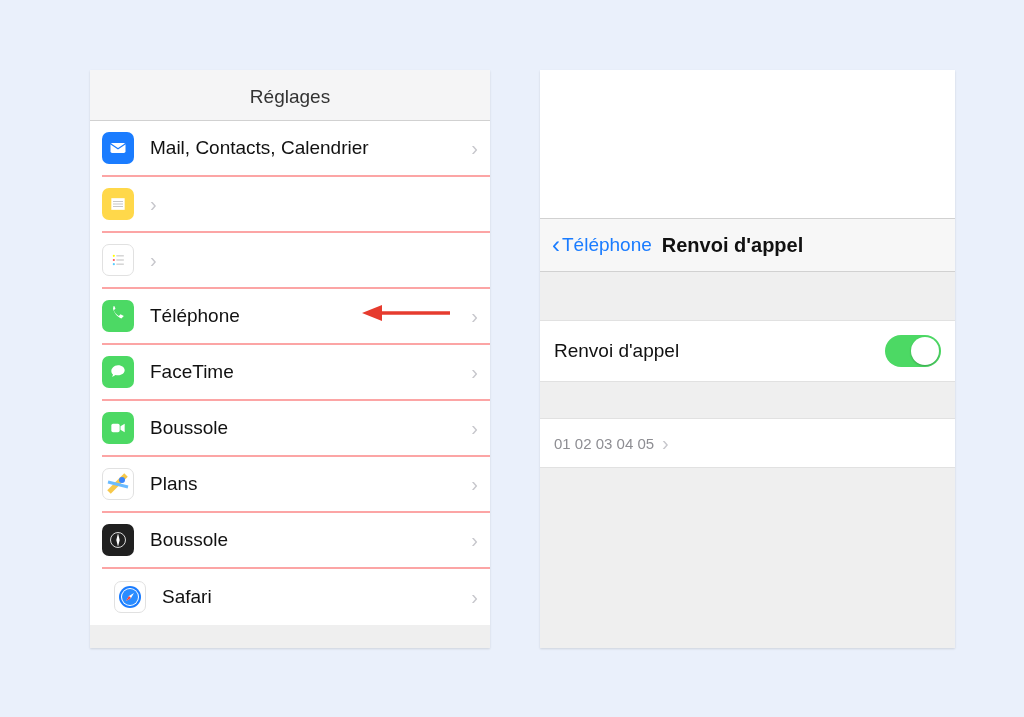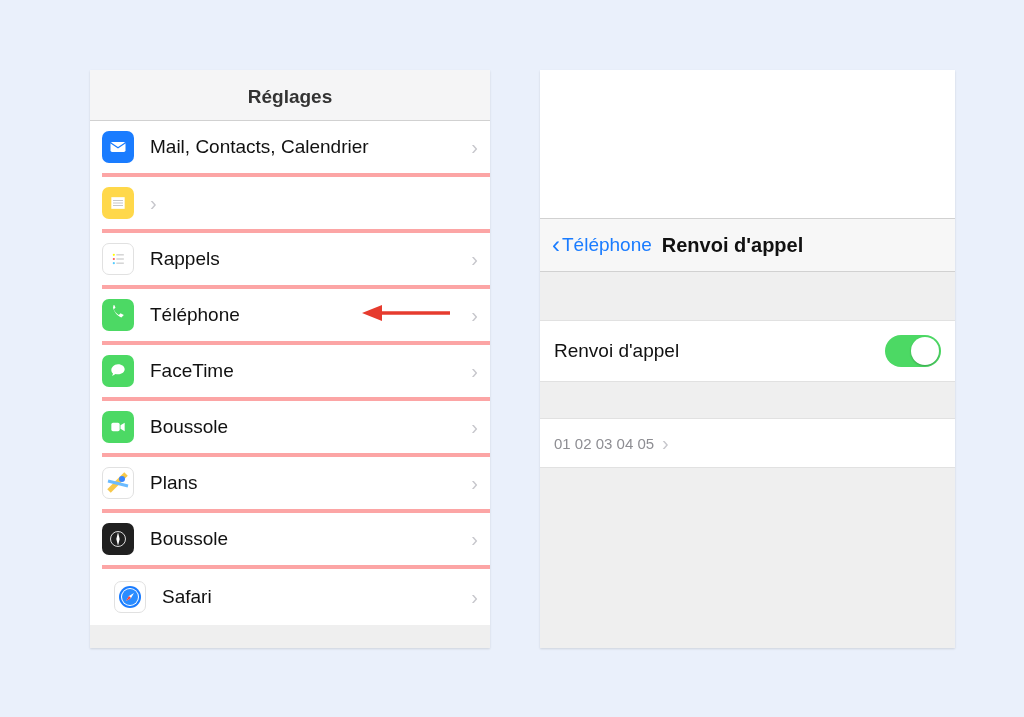--- a/index.html
+++ b/index.html
@@ -21,32 +21,32 @@
 }
 .panel-left { width: 400px; }
 .panel-right { width: 415px; }
 
 .left-header {
   background: #f5f5f6;
   border-bottom: 1px solid #d1d1d1;
   text-align: center;
   padding: 16px 0 12px;
   font-size: 19px;
-  font-weight: 700;
+  font-weight: 400;
   color: #333;
 }
 .list {
   background: #fff;
   padding: 0 0 0 12px;
 }
 .row {
   display: flex;
   align-items: center;
   height: 56px;
-  border-bottom: 4px solid #fca5a5;
+  border-bottom: 2px solid #fca5a5;
   position: relative;
 }
 .row:last-child { border-bottom: none; margin-left: 12px; }
 .app-icon {
   width: 32px;
   height: 32px;
   border-radius: 7px;
   margin-right: 16px;
   display: flex;
   align-items: center;
@@ -162,21 +162,20 @@
           <div class="app-icon" style="background: rgb(255, 255, 255); border: 1px solid rgb(225, 225, 225);">
             <svg viewBox="0 0 24 24" width="20" height="20">
               <circle cx="7" cy="7" r="1.3" fill="#ff0"></circle>
               <circle cx="7" cy="12" r="1.3" fill="#f55"></circle>
               <circle cx="7" cy="17" r="1.3" fill="#5cf"></circle>
               <line x1="10" y1="7" x2="19" y2="7" stroke="#ccc" stroke-width="1.5"></line>
               <line x1="10" y1="12" x2="19" y2="12" stroke="#ccc" stroke-width="1.5"></line>
               <line x1="10" y1="17" x2="19" y2="17" stroke="#ccc" stroke-width="1.5"></line>
             </svg>
           </div>
-          <span class="row-label">Rappels</span>
           <span class="chevron">›</span>
         </div>
         <div class="row">
           <div class="app-icon" style="background: rgb(76, 217, 100);">
             <svg viewBox="0 0 24 24" width="20" height="20">
               <path d="M6 3c1 5 5 10 10 12l3-3-4-2-2 2c-3-2-5-4-6-7l2-2-2-4z" fill="#fff"></path>
             </svg>
           </div>
           <span class="row-label">Téléphone</span>
           <span class="chevron">›</span>

